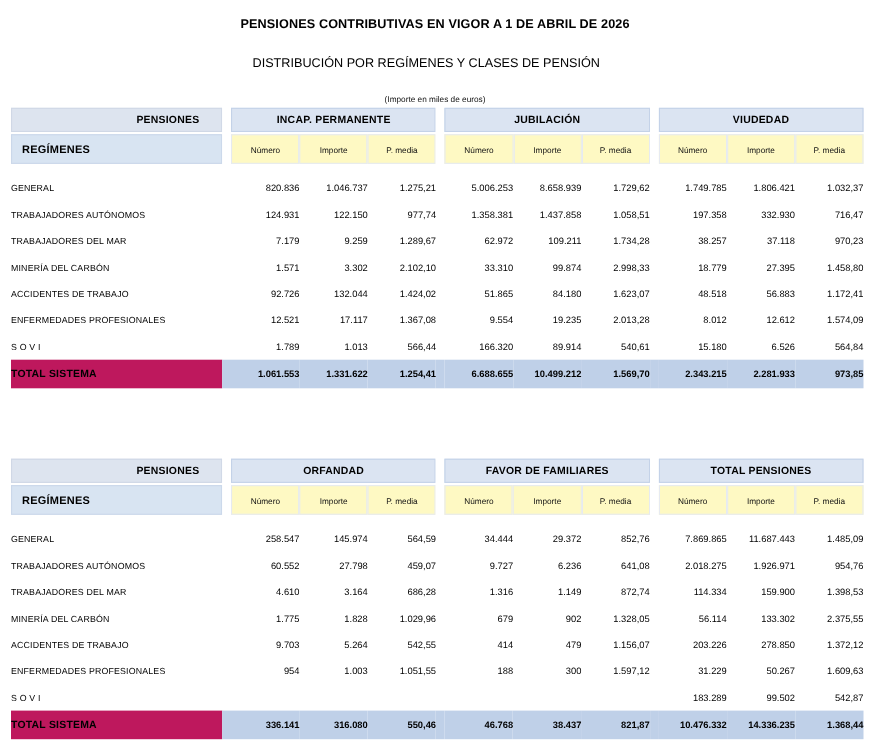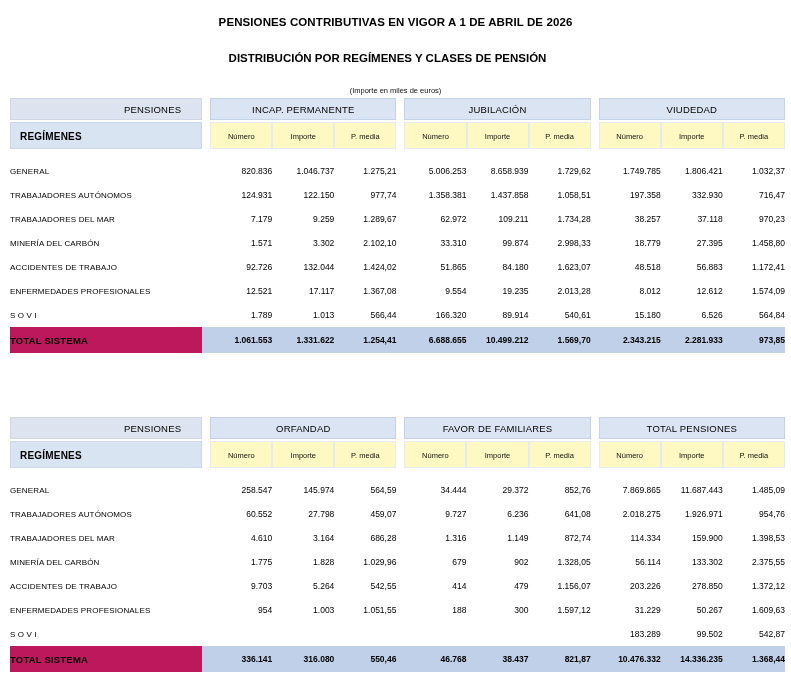--- a/index.html
+++ b/index.html
@@ -22,21 +22,21 @@
   .titles { padding-top: 10px; text-align: center; }
   .title-main {
     font-size: 11.5px;
     font-weight: bold;
     letter-spacing: .1px;
     margin: 4px 0 16px 0;
     line-height: 16px;
   }
   .title-sub {
     font-size: 11.5px;
-    font-weight: bold;
+    font-weight: normal;
     margin: 20px 16px 0 0;
     line-height: 16px;
   }
   .title-note {
     font-size: 7.5px;
     font-weight: normal;
     margin: 19px 0 0 0;
     line-height: 11px;
     color: #111;
   }
@@ -51,21 +51,21 @@
 
   
   .grp-row td { padding: 0; height: 25px; }
   .grp-cell {
     background: #dbe4f2;
     border: 1px solid #c4d2e8;
     height: 22px;
     line-height: 22px;
     text-align: center;
     font-size: 9.5px;
-    font-weight: normal;
+    font-weight: bold;
     letter-spacing: .2px;
     color: #000;
   }
   .grp-cell.pensiones {
     background: #dde4ef;
     border: 1px solid #d0d8e6;
     text-align: right;
     padding-right: 20px;
   }
   .gapcell { background: #ffffff; border: none; }

